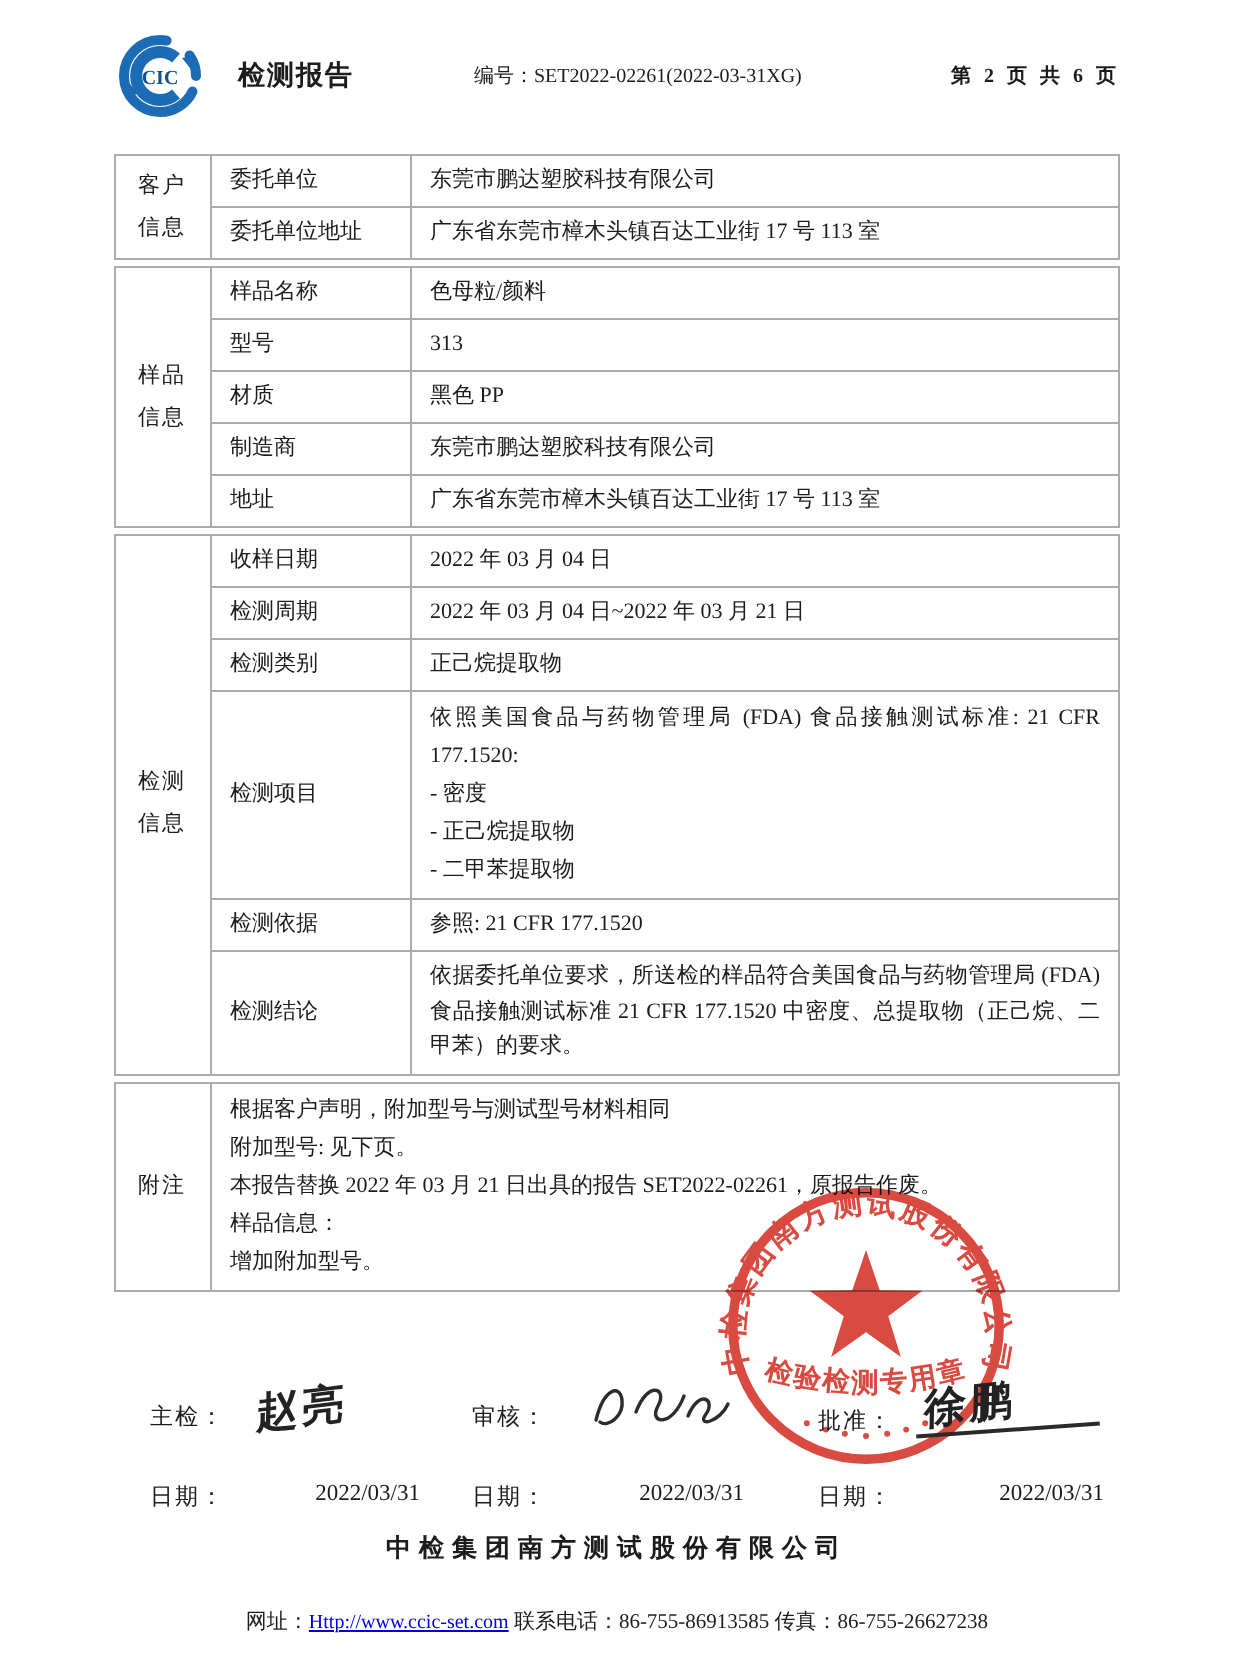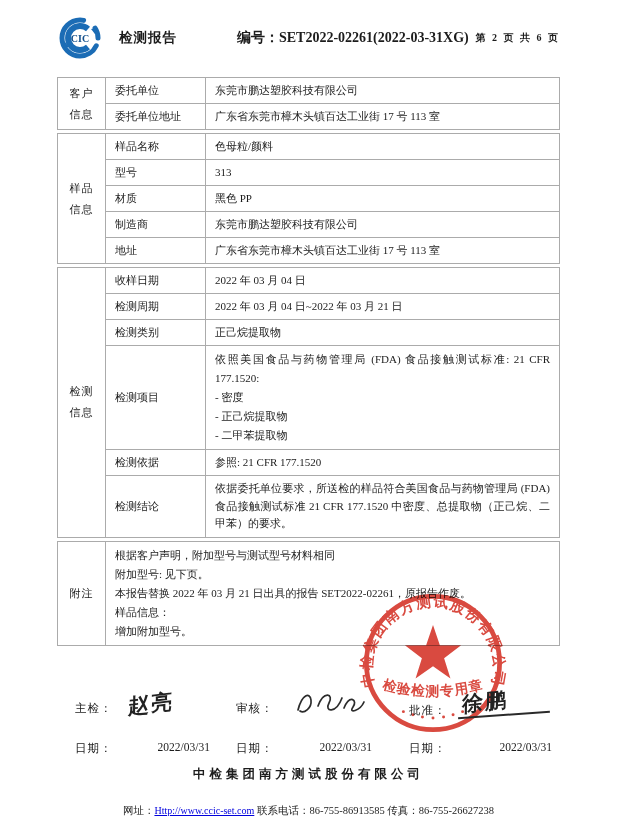--- a/index.html
+++ b/index.html
@@ -4,28 +4,28 @@
 <style>
   * { margin:0; padding:0; box-sizing:border-box; }
   html,body { background:#ffffff; }
   body { width:617px; height:840px; font-family:"Liberation Serif","DejaVu Serif",serif; color:#1c1c1c; }
   .page { position:relative; width:565px; height:840px; background:#fff; overflow:hidden; }
 
   
   .header { position:absolute; top:13px; left:57px; width:503px; height:50px; display:flex; align-items:center; }
   .logo { width:46px; height:46px; flex:0 0 auto; }
   .doc-title { font-size:13.5px; font-weight:bold; margin-left:16px; letter-spacing:1px; }
-  .report-no { font-size:14px; font-weight:bold; margin-left:60px; white-space:nowrap; }
+  .report-no { font-size:10px; font-weight:normal; margin-left:60px; white-space:nowrap; }
   .page-info { font-size:10px; font-weight:bold; margin-left:auto; letter-spacing:2px; white-space:nowrap; }
 
   
   .doc-table { position:absolute; top:77px; left:57px; width:503px; font-size:11px; line-height:17px; }
   table { width:100%; border-collapse:collapse; table-layout:fixed; margin-bottom:3px; }
   td { border:1.5px solid #ababab; padding:4px 9px; vertical-align:middle; background:#fff; }
-  td.group { width:48px; text-align:center; padding:4px 11px; line-height:21px; letter-spacing:1px; }
+  td.group { width:48px; padding:4px 11px; line-height:21px; letter-spacing:1px; }
   td.flabel { width:100px; }
   .multi { line-height:17.5px; }
   .just { text-align:justify; }
   .item-line { line-height:19px; }
 
   
   .abs { position:absolute; white-space:nowrap; }
   .sign-label { font-size:11.5px; letter-spacing:1px; z-index:4; }
   .sig-name { font-size:21px; font-weight:bold; color:#222; transform:rotate(-7deg) skewX(-8deg); z-index:6; letter-spacing:2px; }
   .sig-underline { height:2px; background:#2a2a2a; transform:rotate(-4deg); z-index:6; }

